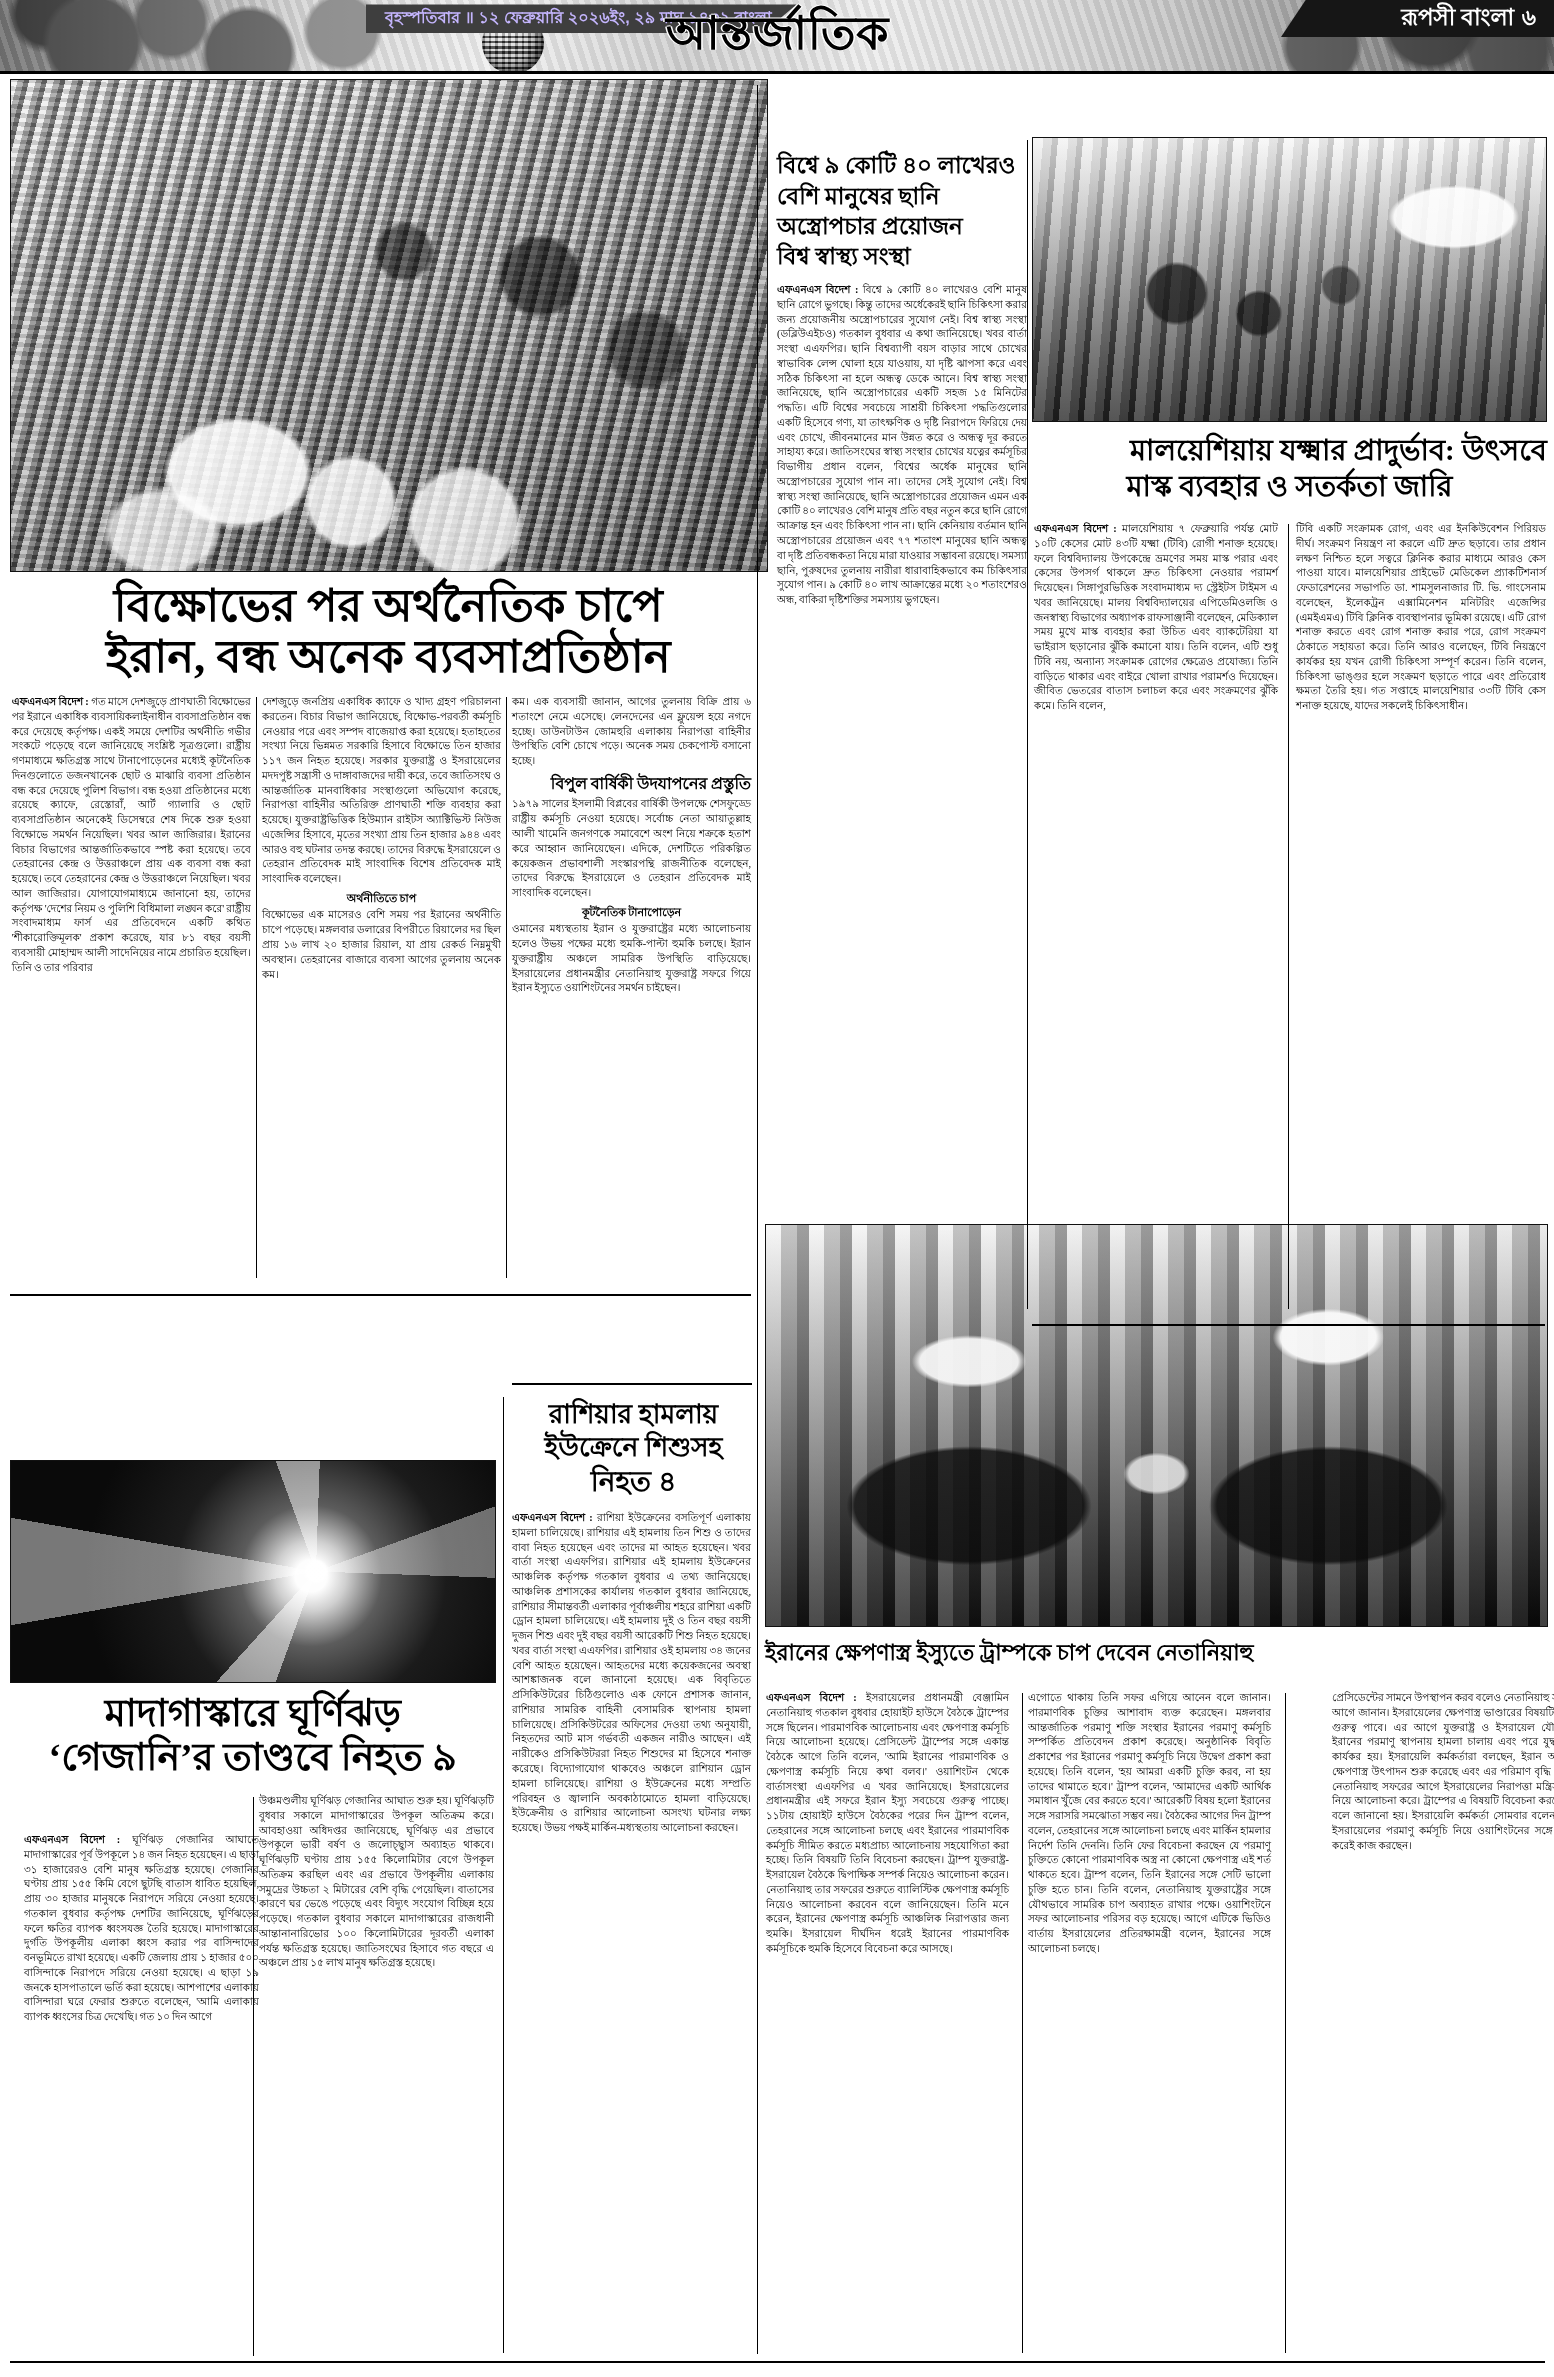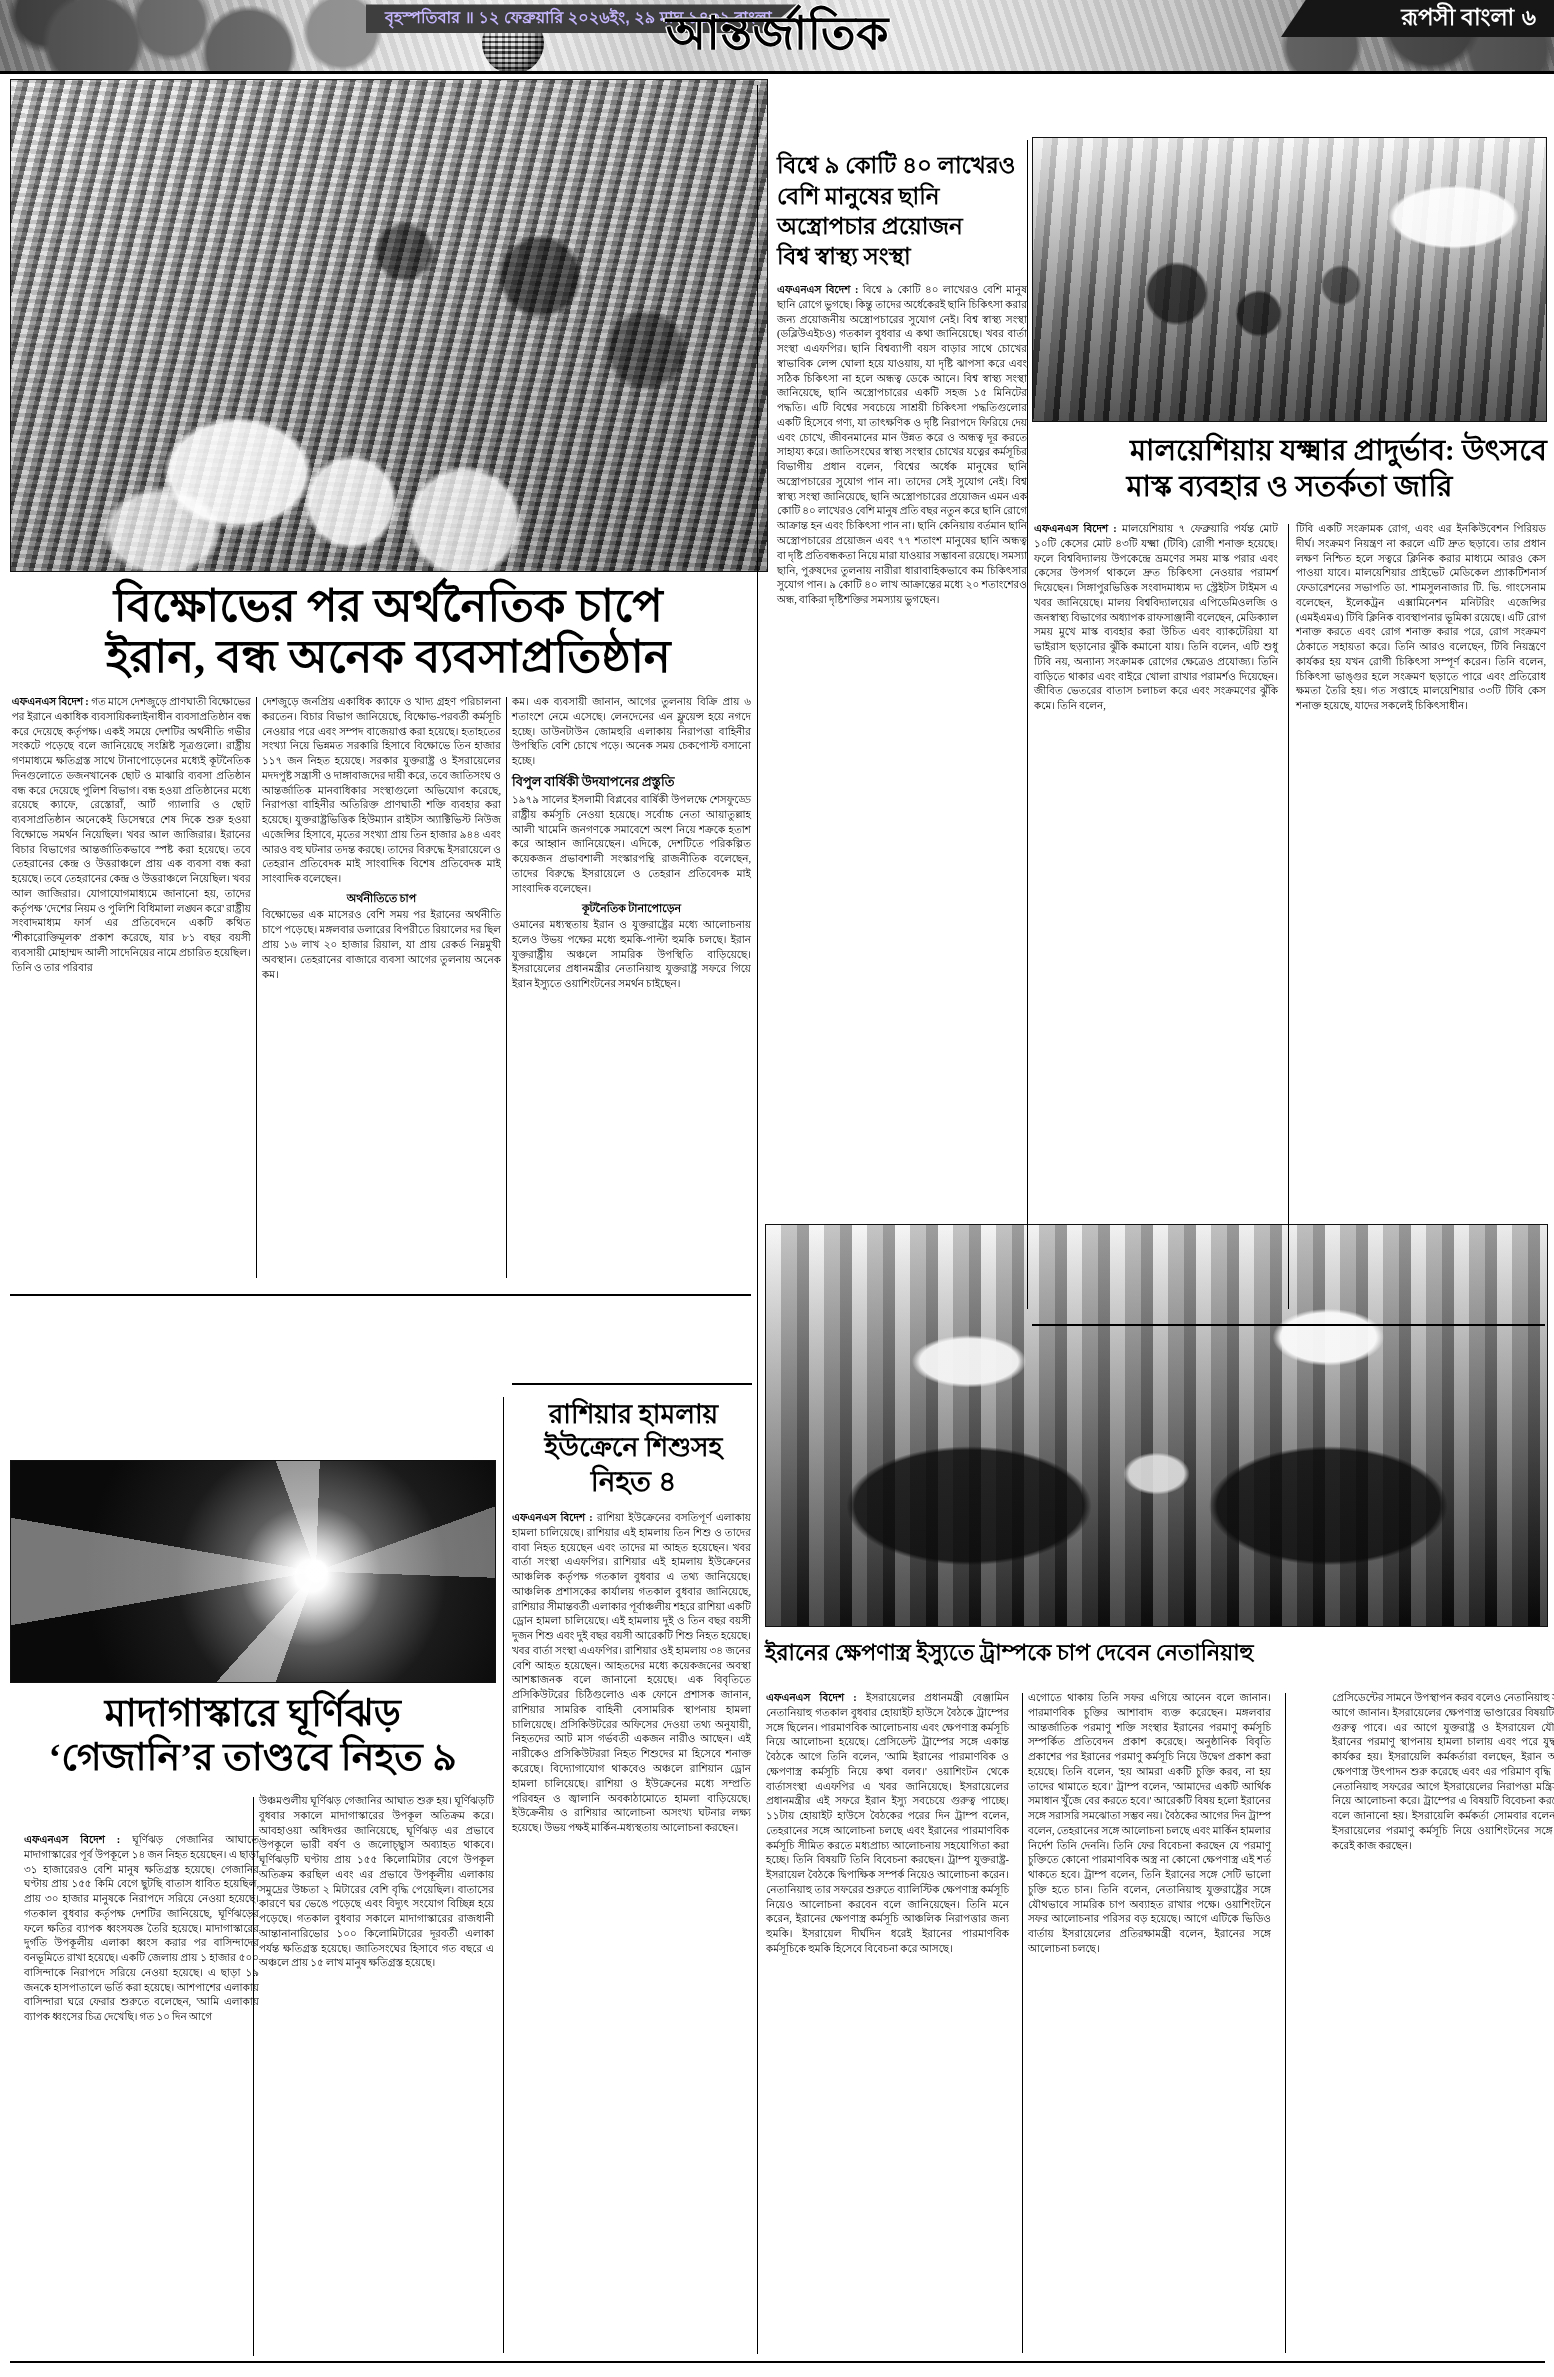--- a/index.html
+++ b/index.html
@@ -134,21 +134,21 @@
   </div>
 
   <div class="col body" style="left:262px;top:695px;width:239px;height:588px;">
     <span>দেশজুড়ে জনপ্রিয় একাধিক ক্যাফে ও খাদ্য গ্রহণ পরিচালনা করতেন। বিচার বিভাগ জানিয়েছে, বিক্ষোভ-পরবর্তী কর্মসূচি নেওয়ার পরে এবং সম্পদ বাজেয়াপ্ত করা হয়েছে। হতাহতের সংখ্যা নিয়ে ভিন্নমত সরকারি হিসাবে বিক্ষোভে তিন হাজার ১১৭ জন নিহত হয়েছে। সরকার যুক্তরাষ্ট্র ও ইসরায়েলের মদদপুষ্ট সন্ত্রাসী ও দাঙ্গাবাজদের দায়ী করে, তবে জাতিসংঘ ও আন্তর্জাতিক মানবাধিকার সংস্থাগুলো অভিযোগ করেছে, নিরাপত্তা বাহিনীর অতিরিক্ত প্রাণঘাতী শক্তি ব্যবহার করা হয়েছে। যুক্তরাষ্ট্রভিত্তিক হিউম্যান রাইটস অ্যাক্টিভিস্ট নিউজ এজেন্সির হিসাবে, মৃতের সংখ্যা প্রায় তিন হাজার ৯৪৪ এবং আরও বহু ঘটনার তদন্ত করছে। তাদের বিরুদ্ধে ইসরায়েলে ও তেহরান প্রতিবেদক মাই সাংবাদিক বিশেষ প্রতিবেদক মাই সাংবাদিক বলেছেন।</span>
     <div style="text-align:center;font-weight:700;font-size:11px;margin:4.4px 0 1.5px;">অর্থনীতিতে চাপ</div>
     <span>বিক্ষোভের এক মাসেরও বেশি সময় পর ইরানের অর্থনীতি চাপে পড়েছে। মঙ্গলবার ডলারের বিপরীতে রিয়ালের দর ছিল প্রায় ১৬ লাখ ২০ হাজার রিয়াল, যা প্রায় রেকর্ড নিম্নমুখী অবস্থান। তেহরানের বাজারে ব্যবসা আগের তুলনায় অনেক কম।</span>
   </div>
 
   <div class="col body" style="left:512px;top:695px;width:239px;height:559px;">
     <span>কম। এক ব্যবসায়ী জানান, আগের তুলনায় বিক্রি প্রায় ৬ শতাংশে নেমে এসেছে। লেনদেনের এন ফ্লুয়েন্স হয়ে নগদে হচ্ছে। ডাউনটাউন জোমহুরি এলাকায় নিরাপত্তা বাহিনীর উপস্থিতি বেশি চোখে পড়ে। অনেক সময় চেকপোস্ট বসানো হচ্ছে।</span>
-    <div style="text-align:left;font-weight:700;font-size:13px;margin:4.4px 0 1.5px;">বিপুল বার্ষিকী উদযাপনের প্রস্তুতি</div>
+    <div style="text-align:right;font-weight:700;font-size:16px;margin:4.4px 0 1.5px;">বিপুল বার্ষিকী উদযাপনের প্রস্তুতি</div>
     <span>১৯৭৯ সালের ইসলামী বিপ্লবের বার্ষিকী উপলক্ষে শেসফুড্ডে রাষ্ট্রীয় কর্মসূচি নেওয়া হয়েছে। সর্বোচ্চ নেতা আয়াতুল্লাহ আলী খামেনি জনগণকে সমাবেশে অংশ নিয়ে শক্রকে হতাশ করে আহ্বান জানিয়েছেন। এদিকে, দেশটিতে পরিকল্পিত কয়েকজন প্রভাবশালী সংস্কারপন্থি রাজনীতিক বলেছেন, তাদের বিরুদ্ধে ইসরায়েলে ও তেহরান প্রতিবেদক মাই সাংবাদিক বলেছেন।</span>
     <div style="text-align:center;font-weight:700;font-size:11px;margin:4.4px 0 1.5px;">কূটনৈতিক টানাপোড়েন</div>
     <span>ওমানের মধ্যস্থতায় ইরান ও যুক্তরাষ্ট্রের মধ্যে আলোচনায় হলেও উভয় পক্ষের মধ্যে হুমকি-পাল্টা হুমকি চলছে। ইরান যুক্তরাষ্ট্রীয় অঞ্চলে সামরিক উপস্থিতি বাড়িয়েছে। ইসরায়েলের প্রধানমন্ত্রীর নেতানিয়াহু যুক্তরাষ্ট্র সফরে গিয়ে ইরান ইস্যুতে ওয়াশিংটনের সমর্থন চাইছেন।</span>
   </div>
 
   <div class="hl" style="position:absolute;left:777px;top:154px;width:254px;font-size:23px;">বিশ্বে ৯ কোটি ৪০ লাখেরও</div>
   <div class="hl" style="position:absolute;left:777px;top:185px;width:254px;font-size:23px;">বেশি মানুষের ছানি</div>
   <div class="hl" style="position:absolute;left:777px;top:215px;width:254px;font-size:23px;">অস্ত্রোপচার প্রয়োজন</div>
   <div class="hl" style="position:absolute;left:777px;top:245px;width:254px;font-size:23px;">বিশ্ব স্বাস্থ্য সংস্থা</div>
 

